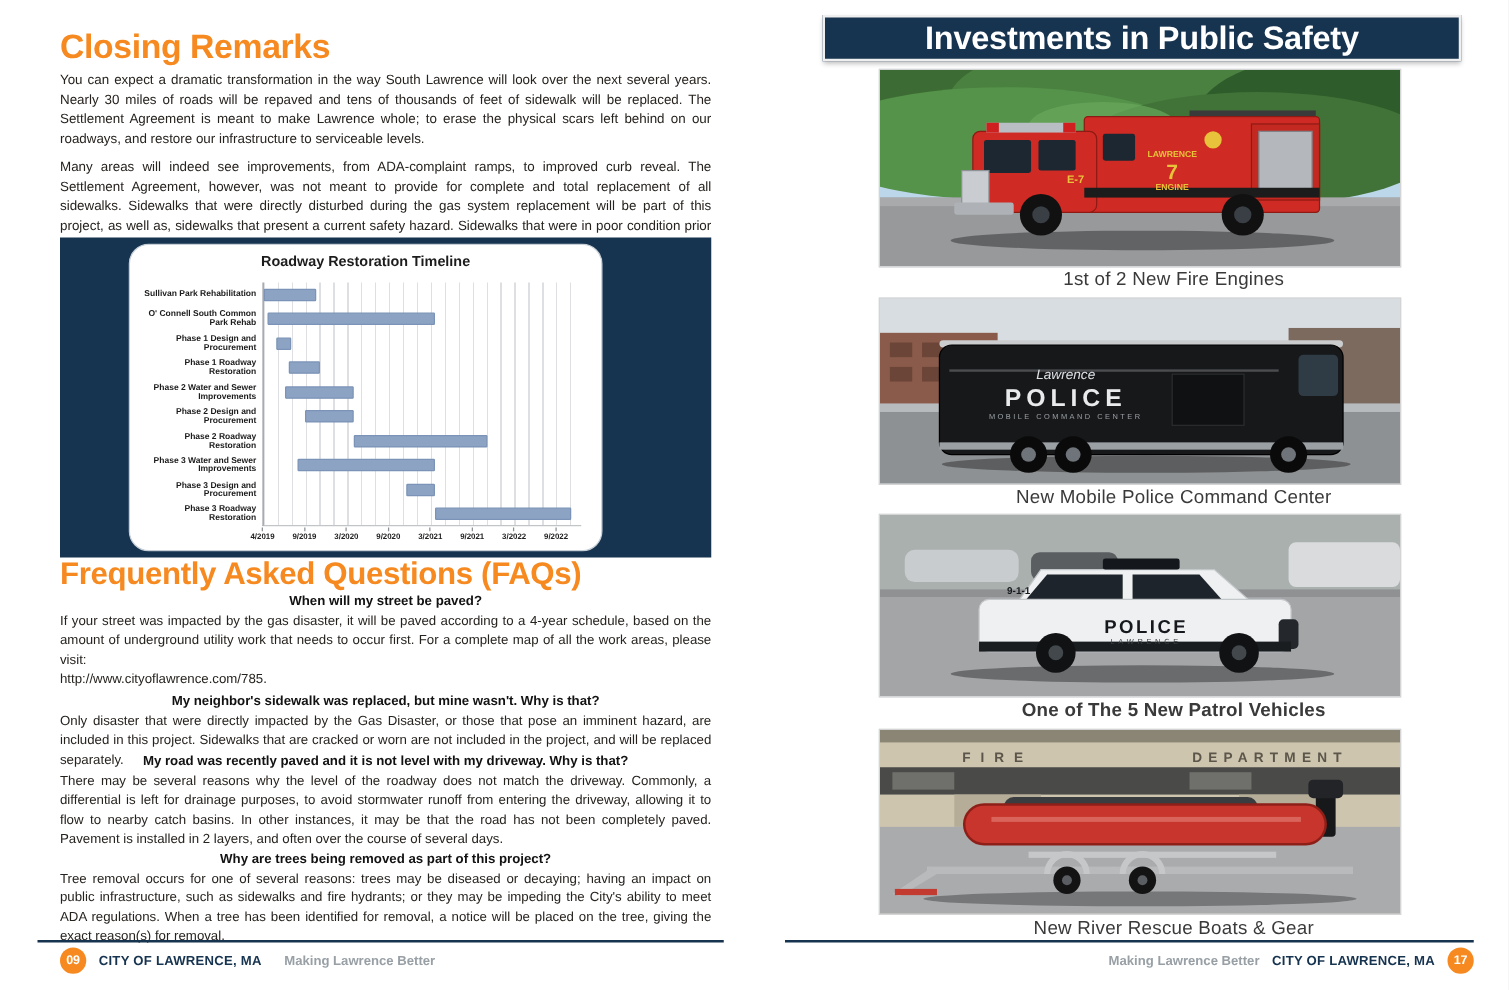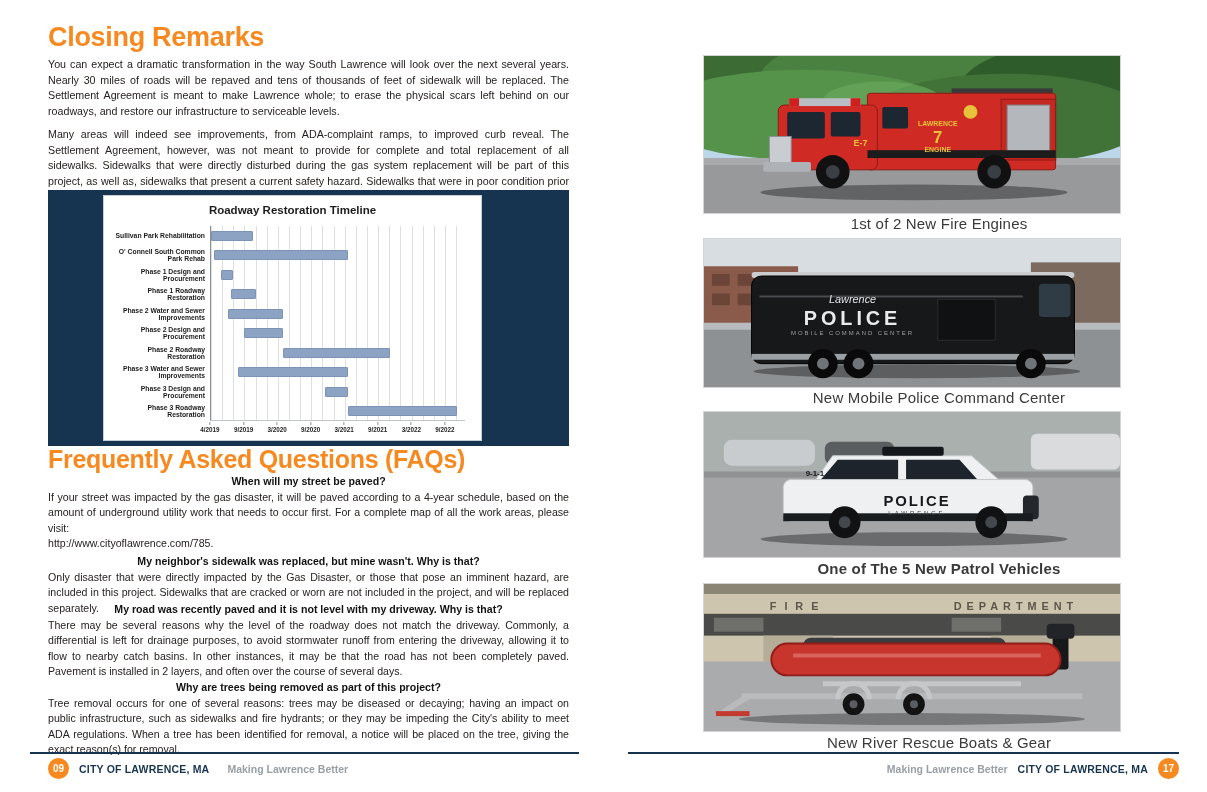--- a/index.html
+++ b/index.html
@@ -16,21 +16,21 @@
   .body-par {
     left:48px; width:521px; font-size:10.7px; line-height:15.6px;
     color:#26221e; text-align:justify;
   }
   .lp-p1 { top:57px; }
   .lp-p2 { top:127px; }
 
   .chart-block { left:48px; top:190px; width:521px; height:256px; background:#16334F; }
   .chart-panel {
     position:absolute; left:55px; top:5px; width:379px; height:246px;
-    background:#ffffff; border:1px solid #c6cfd6; border-radius:0;
+    background:#ffffff; border:1px solid #c6cfd6; border-radius:16px;
   }
   .gantt-title { position:absolute; top:8px; left:0; width:100%; text-align:center;
     font-size:11.5px; font-weight:bold; color:#1c1c1c; }
   .gantt-wrap { position:absolute; left:10px; top:30px; display:flex; }
   .gantt-labels { width:96px; }
   .g-label { height:19.5px; display:flex; align-items:center; justify-content:flex-end;
     padding-right:5px; font-size:6.8px; font-weight:bold; color:#1b1b1b; text-align:right; line-height:7px; }
   .gantt-plot {
     position:relative; width:255px; height:195px;
     border-left:1.5px solid #8b9096; border-bottom:1px solid #c2c5c8;
@@ -177,20 +177,23 @@
     <div class="faq-a">Tree removal occurs for one of several reasons: trees may be diseased or decaying; having an impact on public infrastructure, such as sidewalks and fire hydrants; or they may be impeding the City's ability to meet ADA regulations. When a tree has been identified for removal, a notice will be placed on the tree, giving the exact reason(s) for removal.</div>
   </div>
 
   <div class="abs page-rule rule-left"></div>
   <div class="abs footer-row footer-left">
     <div class="page-circle">09</div>
     <span class="footer-city">CITY OF LAWRENCE, MA</span>
     <span class="footer-tag">Making Lawrence Better</span>
   </div>
 
+  <div class="abs rp-header">
+    <span>Investments in Public Safety</span>
+  </div>
 
   <div id="photo1" class="abs photo">
     <svg viewBox="0 0 420 160" preserveAspectRatio="none">
       <rect width="420" height="160" fill="#bcd7ea"></rect>
       <rect x="320" y="0" width="100" height="46" fill="#5fb5e5"></rect>
       <ellipse cx="60" cy="32" rx="130" ry="48" fill="#3c6b33"></ellipse>
       <ellipse cx="205" cy="26" rx="150" ry="52" fill="#4a8040"></ellipse>
       <ellipse cx="365" cy="40" rx="110" ry="52" fill="#2f5c2b"></ellipse>
       <ellipse cx="100" cy="60" rx="155" ry="46" fill="#55924a"></ellipse>
       <ellipse cx="305" cy="64" rx="145" ry="46" fill="#417338"></ellipse>

